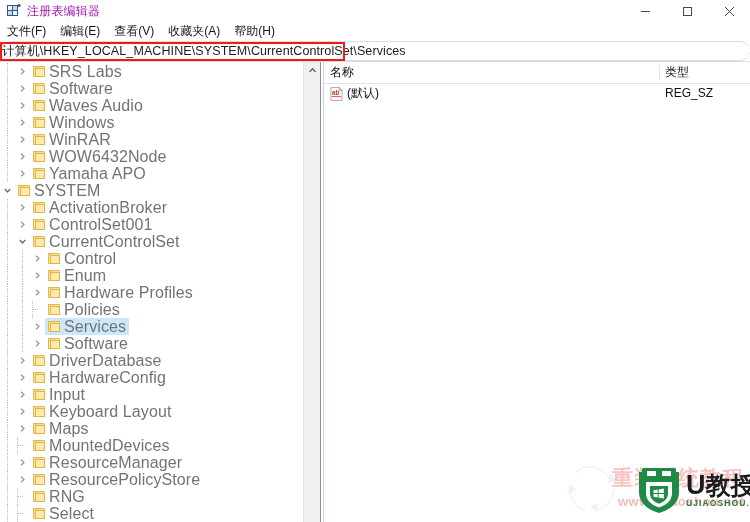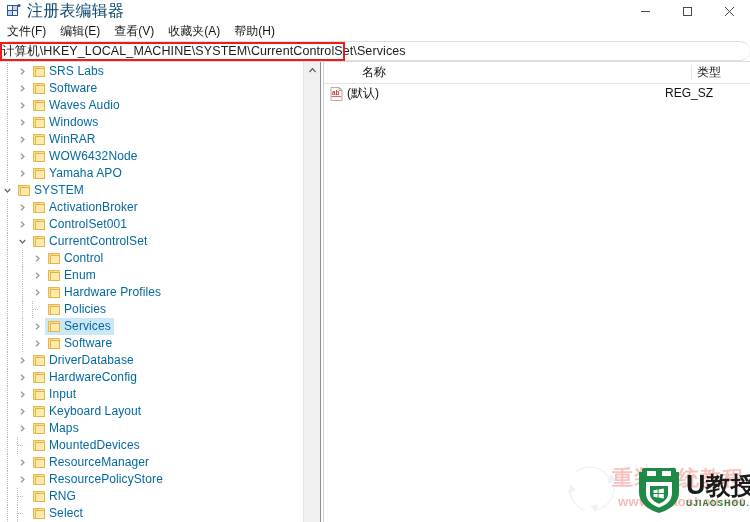--- a/index.html
+++ b/index.html
@@ -36,22 +36,22 @@
   }
   .title-icon {
     width: 16px;
     height: 16px;
     margin-left: 5px;
     margin-right: 6px;
     position: relative;
     flex: 0 0 auto;
   }
   .title-text {
-    font-size: 16px;
-    color: #0c4a6e;
+    font-size: 12px;
+    color: #a21caf;
     letter-spacing: .2px;
     white-space: nowrap;
   }
   .winbuttons {
     margin-left: auto;
     display: flex;
     height: 22px;
   }
   .winbtn {
     width: 42px;
@@ -143,22 +143,22 @@
     padding-top: 1px;
   }
   .trow {
     height: 17px;
     display: flex;
     align-items: center;
     position: relative;
     white-space: nowrap;
   }
   .tlabel {
-    font-size: 12px;
-    color: #0369a1;
+    font-size: 16px;
+    color: #737373;
     line-height: 17px;
     padding: 0 3px 0 2px;
     letter-spacing: .1px;
   }
   .trow.selected .tlabel {
     background: #cce8f7;
   }
   .trow.selected .folder-wrap {
     background: #cce8f7;
   }
@@ -284,21 +284,21 @@
     padding-left: 6px;
     box-sizing: border-box;
     position: relative;
   }
   .lhcell + .lhcell:before {
     content: "";
     position: absolute;
     left: 0; top: 3px; bottom: 3px;
     border-left: 1px solid #e6e6e6;
   }
-  .lh-name { width: 335px; flex: 0 0 auto; margin-left: 32px; }
+  .lh-name { width: 335px; flex: 0 0 auto; }
   .lh-type { flex: 1 1 auto; }
   .lrow {
     height: 19px;
     display: flex;
     align-items: flex-end;
     flex: 0 0 auto;
   }
   .lcell {
     font-size: 12px;
     color: #101010;

